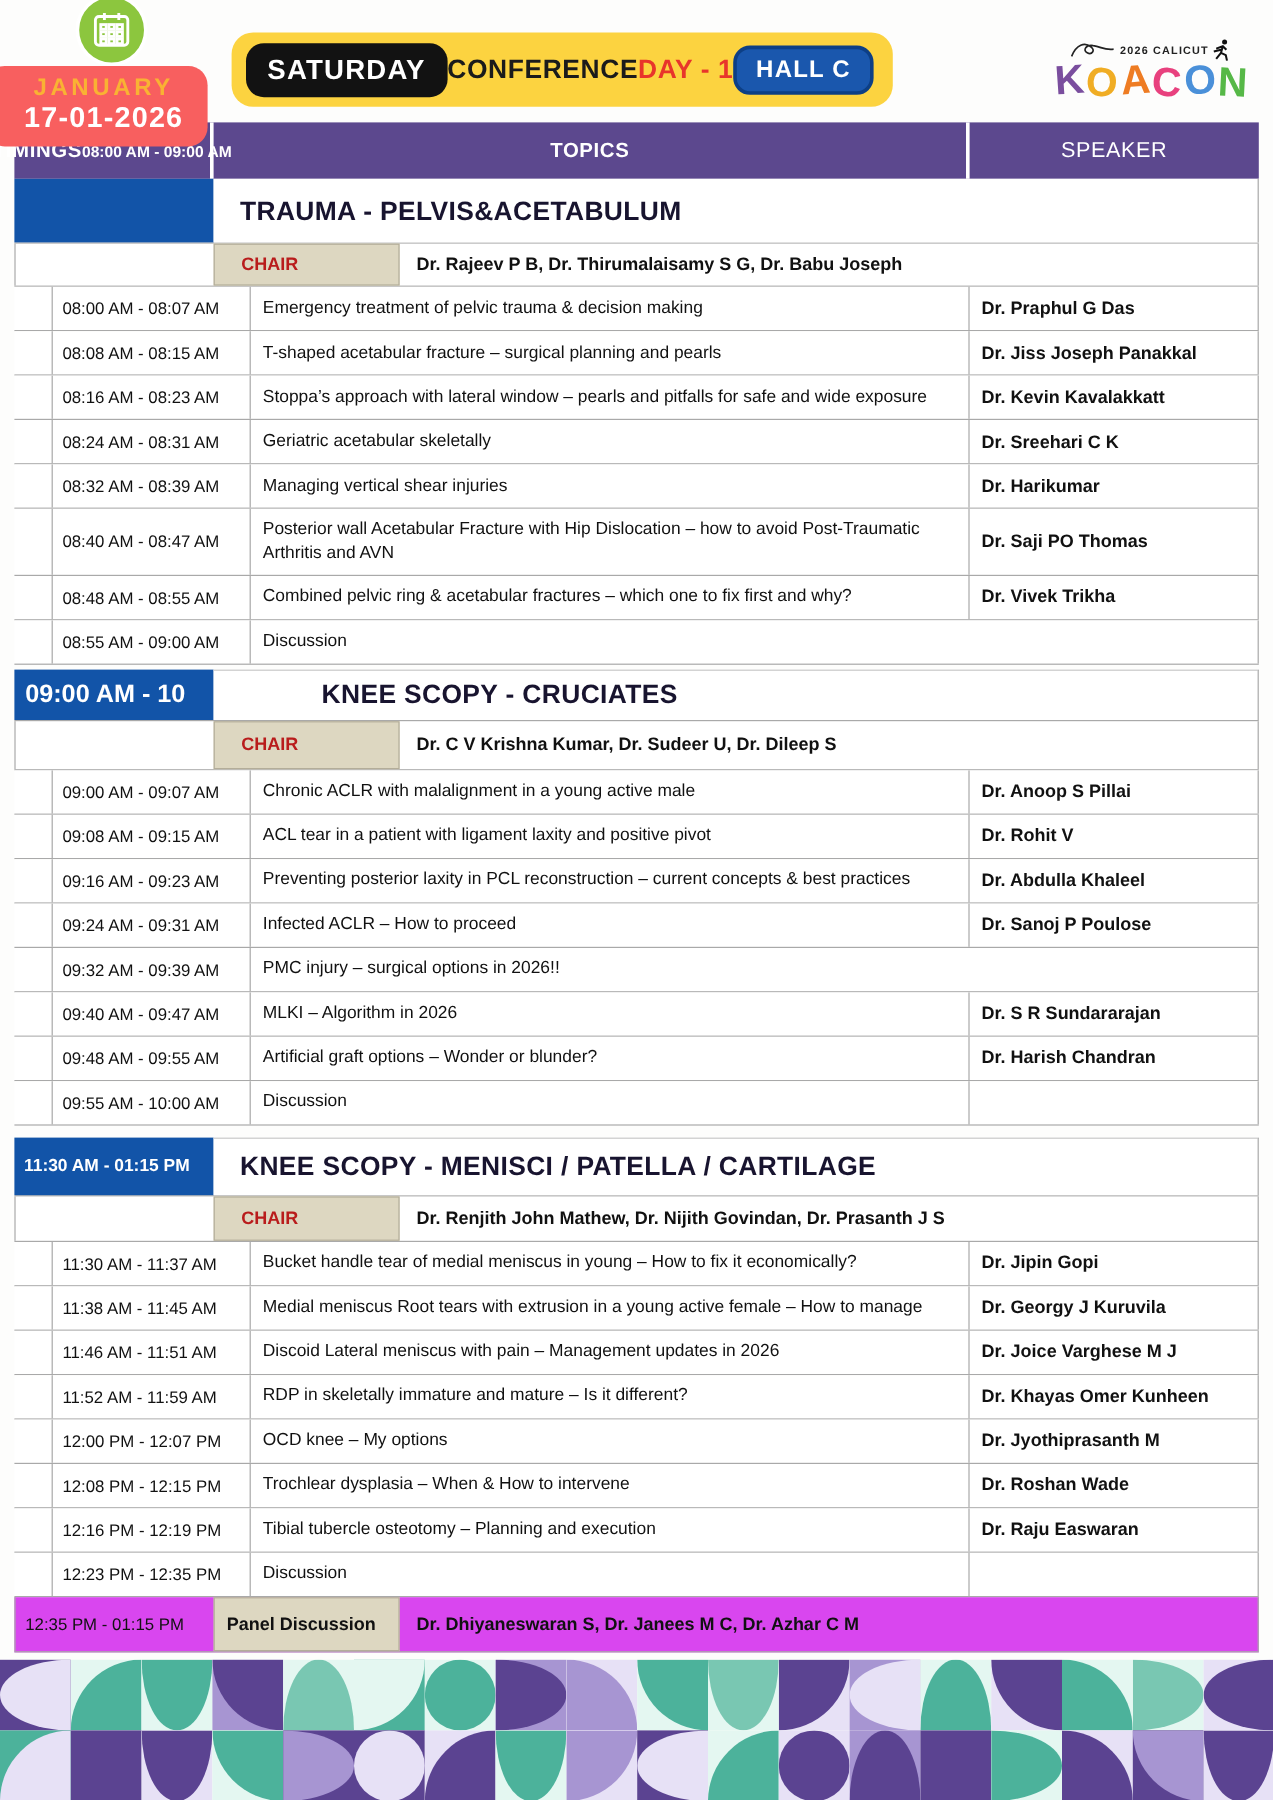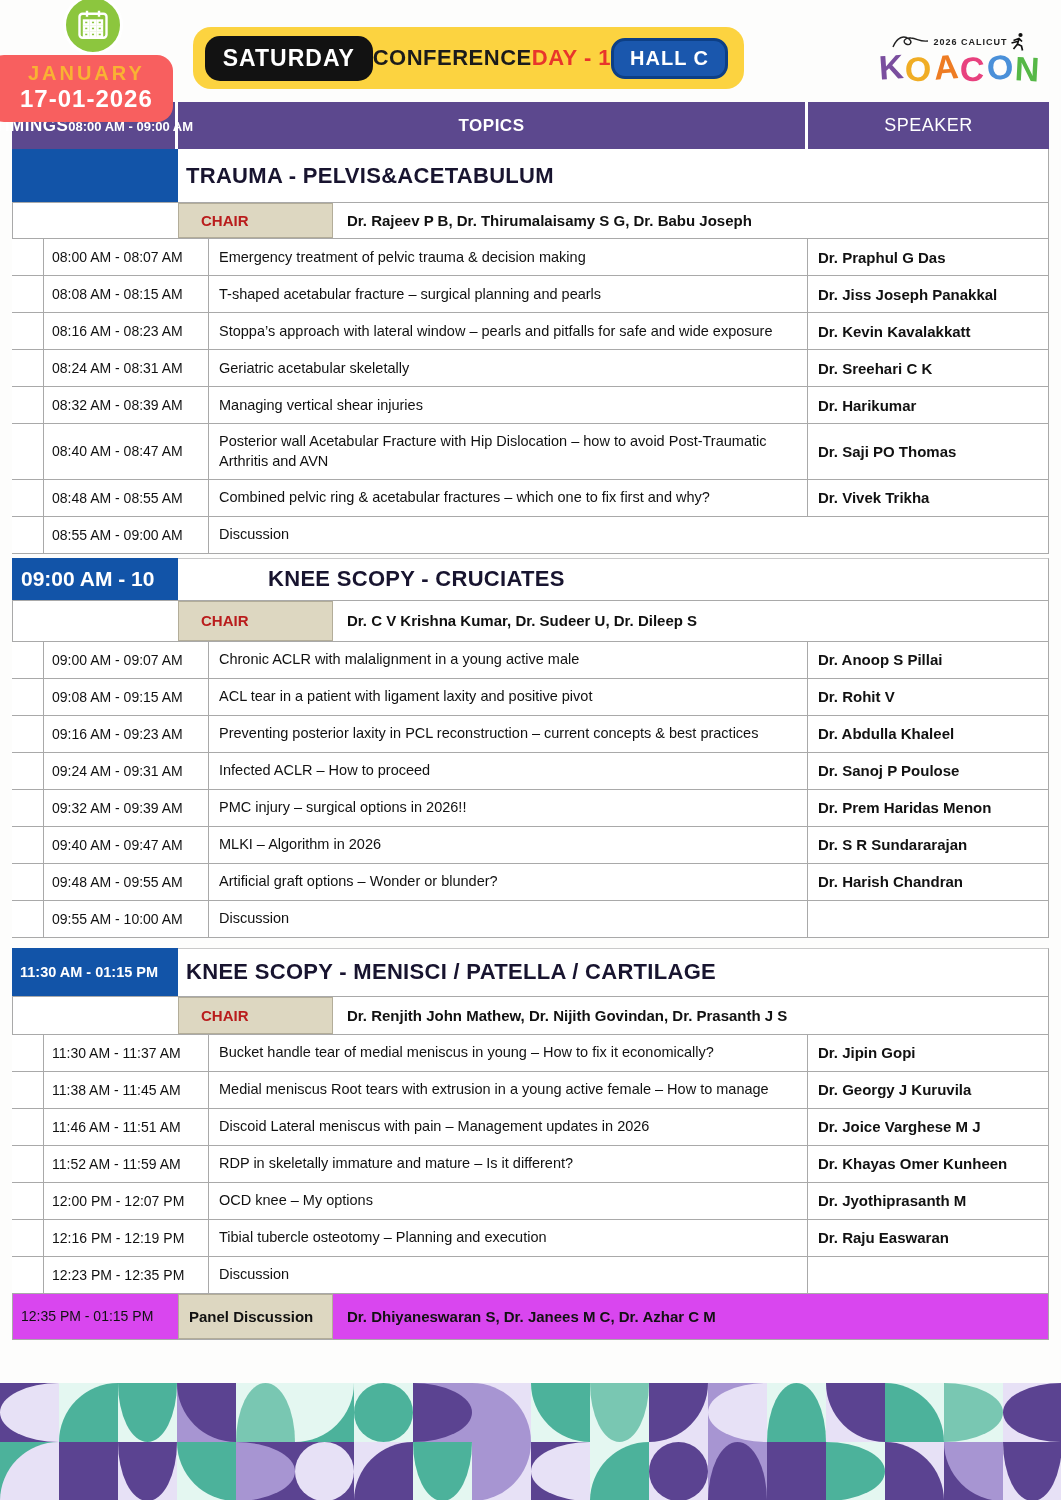--- a/index.html
+++ b/index.html
@@ -49,21 +49,21 @@
 
   .banner-row { display:flex; }
   .time-chip { width:166px; background:#1254a8; color:#fff; font-weight:bold; display:flex;
                align-items:center; padding-left:9px; white-space:nowrap; overflow:hidden; flex:0 0 166px; }
   .session-0 .banner-row { height:53px; }
   .session-1 .banner-row { height:42px; }
   .session-2 .banner-row { height:48px; }
   .session-1 .time-chip { font-size:21px; }
   .session-2 .time-chip { font-size:14.5px; padding-left:8px; }
   .title-cell { flex:1; background:#fff; display:flex; align-items:center; font-weight:bold;
-                font-size:22px; color:#18142f; padding-left:8px; letter-spacing:0.3px;
+                font-size:22px; color:#18142f; padding-left:22px; letter-spacing:0.3px;
                 border-right:1px solid #a9a9a9; }
   .session-1 .title-cell { padding-left:90px; border-top:1px solid #c9c9c9; }
   .session-2 .title-cell { border-top:1px solid #c9c9c9; }
 
   .chair-row { display:flex; background:#fff; border-bottom:1px solid #a9a9a9; border-top:1px solid #a9a9a9; min-height:37px; }
   .session-1 .chair-row { min-height:42px; }
   .session-2 .chair-row { min-height:39px; }
   .chair-spacer { width:166px; flex:0 0 166px; border-left:1px solid #a9a9a9; }
   .chair-label { width:155px; flex:0 0 155px; background:#ddd7c1; border:1px solid #b3ad99;
                  display:flex; align-items:center; padding-left:22px; font-weight:bold; font-size:15px; color:#b91c1c; }
@@ -245,21 +245,20 @@
             <div class="c c-speaker">Dr. Abdulla Khaleel</div>
           </div>
           <div class="trow">
             <div class="c c-time">09:24 AM - 09:31 AM</div>
             <div class="c c-topic">Infected ACLR – How to proceed</div>
             <div class="c c-speaker">Dr. Sanoj P Poulose</div>
           </div>
           <div class="trow">
             <div class="c c-time">09:32 AM - 09:39 AM</div>
             <div class="c c-topic">PMC injury – surgical options in 2026!!</div>
-            <div class="c c-speaker">Dr. Prem Haridas Menon</div>
           </div>
           <div class="trow">
             <div class="c c-time">09:40 AM - 09:47 AM</div>
             <div class="c c-topic">MLKI – Algorithm in 2026</div>
             <div class="c c-speaker">Dr. S R Sundararajan</div>
           </div>
           <div class="trow">
             <div class="c c-time">09:48 AM - 09:55 AM</div>
             <div class="c c-topic">Artificial graft options – Wonder or blunder?</div>
             <div class="c c-speaker">Dr. Harish Chandran</div>
@@ -299,20 +298,25 @@
             <div class="c c-time">11:52 AM - 11:59 AM</div>
             <div class="c c-topic">RDP in skeletally immature and mature – Is it different?</div>
             <div class="c c-speaker">Dr. Khayas Omer Kunheen</div>
           </div>
           <div class="trow">
             <div class="c c-time">12:00 PM - 12:07 PM</div>
             <div class="c c-topic">OCD knee – My options</div>
             <div class="c c-speaker">Dr. Jyothiprasanth M</div>
           </div>
           <div class="trow">
+            <div class="c c-time">12:08 PM - 12:15 PM</div>
+            <div class="c c-topic">Trochlear dysplasia – When &amp; How to intervene</div>
+            <div class="c c-speaker">Dr. Roshan Wade</div>
+          </div>
+          <div class="trow">
             <div class="c c-time">12:16 PM - 12:19 PM</div>
             <div class="c c-topic">Tibial tubercle osteotomy – Planning and execution</div>
             <div class="c c-speaker">Dr. Raju Easwaran</div>
           </div>
           <div class="trow">
             <div class="c c-time">12:23 PM - 12:35 PM</div>
             <div class="c c-topic">Discussion</div>
             <div class="c c-speaker"></div>
           </div>
           <div class="panel-row">

